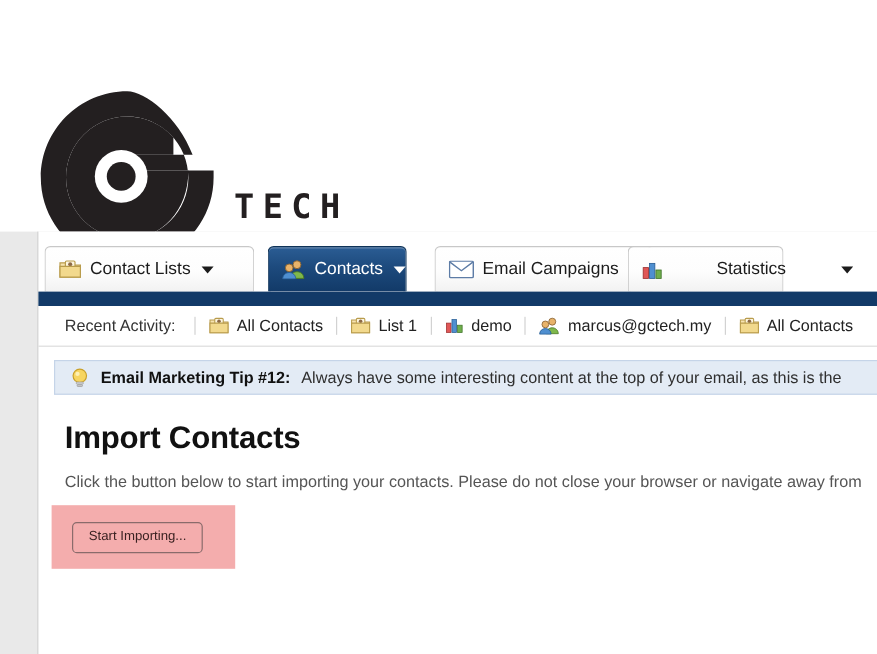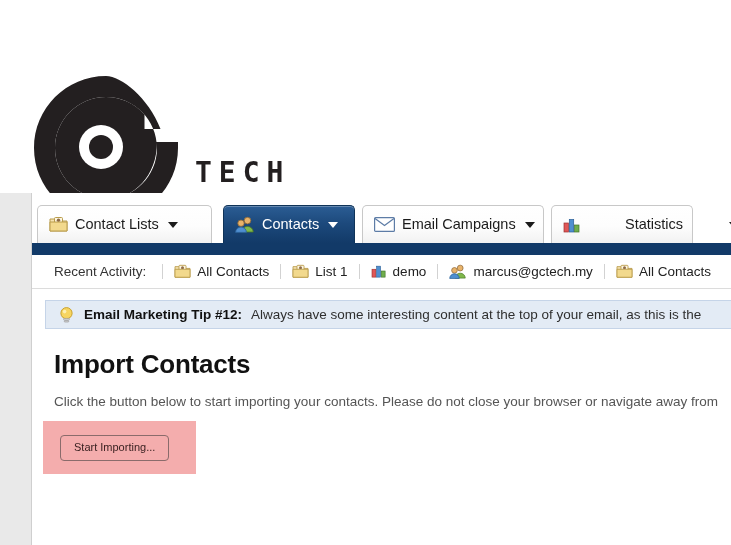--- a/index.html
+++ b/index.html
@@ -95,23 +95,23 @@
     width: 0; height: 0;
     border-left: 5px solid transparent;
     border-right: 5px solid transparent;
     border-top: 6px solid #1b1b1b;
     margin-left: 2px;
   }
   .tab.active .caret { border-top-color: #ffffff; }
 
   
   #tab-0 { left: 6px;  width: 175px; }
-  #tab-1 { left: 192px; width: 132px; }
+  #tab-1 { left: 192px; width: 116px; }
   #tab-2 { left: 331px; width: 182px; text-align: right; }
-  #tab-3 { left: 520px; width: 142px; gap: 44px; }
+  #tab-3 { left: 492px; width: 130px; gap: 44px; }
 
   
   .navy-bar {
     position: absolute;
     left: 32px; top: 243px;
     width: 699px; height: 12px;
     background: #123a68;
     z-index: 2;
   }
 

